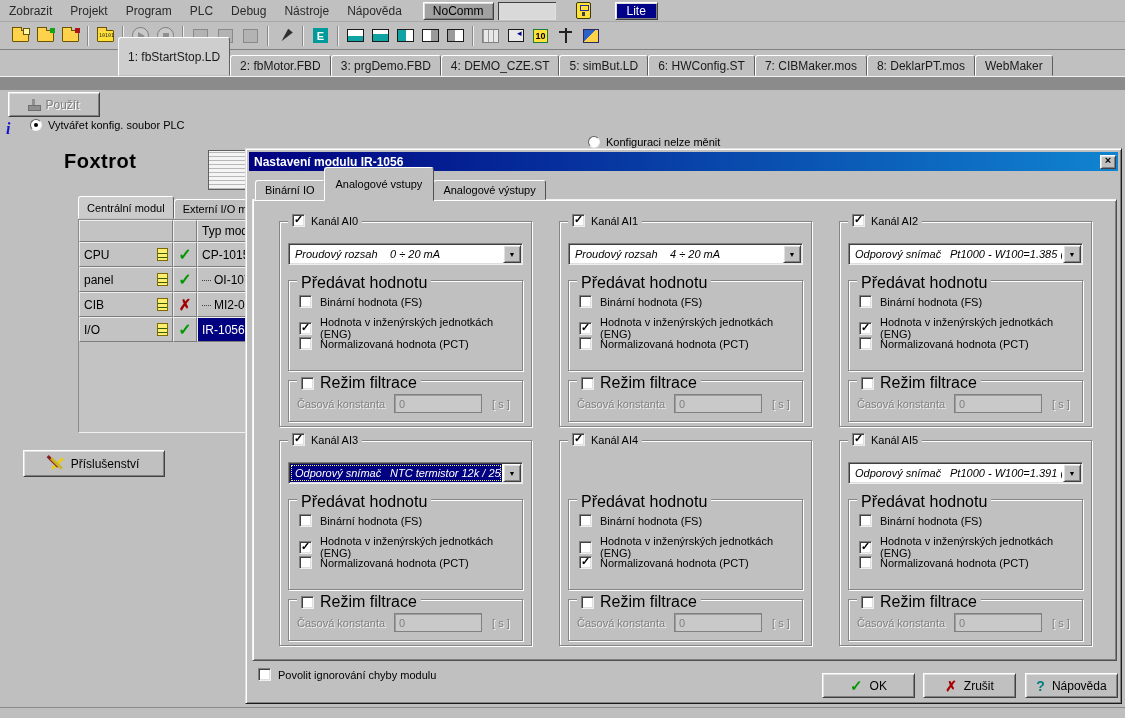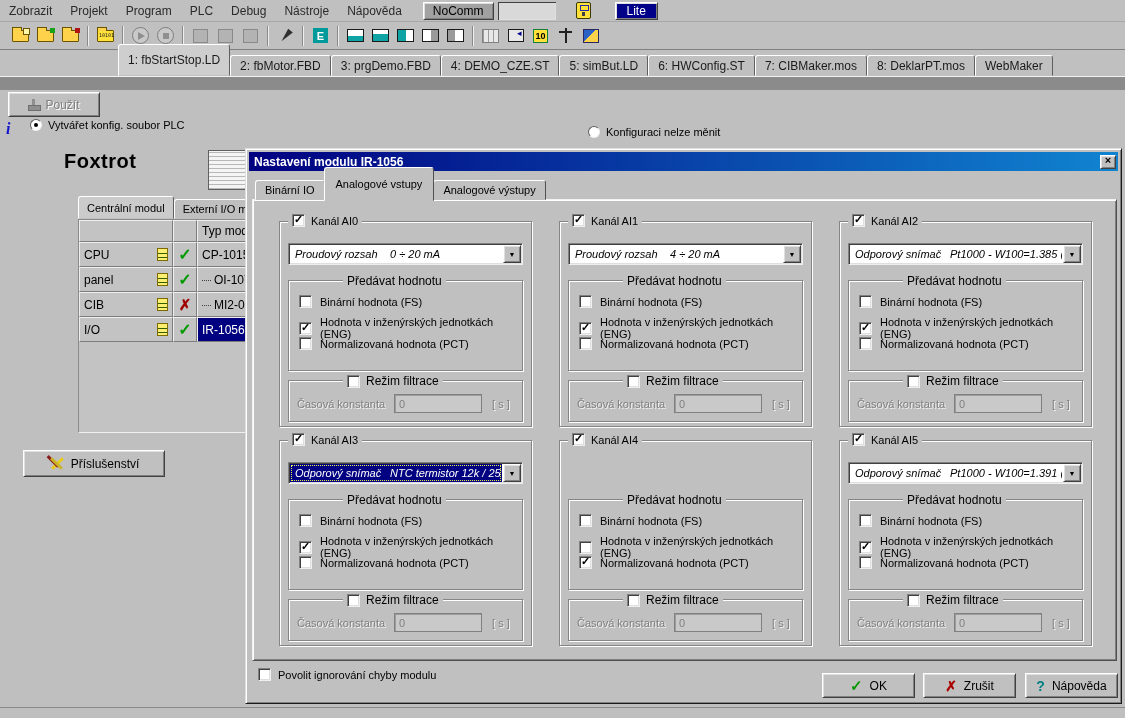--- a/index.html
+++ b/index.html
@@ -60,36 +60,36 @@
     font-weight:bold;font-size:9px;display:flex;align-items:center;justify-content:center;}
   .poleic{width:13px;height:15px;position:relative;}
   .poleic::before{content:"";position:absolute;left:6px;top:0;bottom:0;width:2px;background:#202020;}
   .poleic::after{content:"";position:absolute;left:0;right:0;top:3px;height:2px;background:#202020;}
   .wrenchic{width:16px;height:14px;background:linear-gradient(135deg,#2a62c8 0 45%,#ffd24c 45% 100%);border:1px solid #2a2a60;}
   
   #doctabs{position:absolute;left:0;top:50px;width:1125px;height:26px;background:#c0c0c0;
     display:flex;align-items:flex-end;padding-left:118px;}
   .dtab{height:21px;padding:0 9px;display:flex;align-items:center;font-size:12px;color:#1a1a1a;
     border:1px solid;border-color:#fff #606060 #c0c0c0 #fff;border-radius:3px 3px 0 0;background:#c0c0c0;position:relative;}
-  .dtab.active{height:32px;background:#cecece;z-index:2;font-weight:normal;}
+  .dtab.active{height:39px;background:#cecece;z-index:2;font-weight:normal;}
   #darkband{position:absolute;left:0;top:76px;width:1125px;height:14px;background:#8b8b8b;border-top:1px solid #f2f2f2;}
   
   #workspace{position:absolute;left:0;top:90px;width:1125px;height:628px;background:#bfbfbf;}
   #apply-btn{left:8px;top:2px;width:92px;height:25px;display:flex;align-items:center;justify-content:center;gap:6px;
     color:#7f7f7f;text-shadow:1px 1px 0 #fff;font-size:12px;}
   .stampic{width:11px;height:11px;position:relative;}
   .stampic::before{content:"";position:absolute;left:4px;top:0;width:3px;height:6px;background:#8f8f8f;}
   .stampic::after{content:"";position:absolute;left:0;top:6px;width:11px;height:4px;background:#8f8f8f;border:1px solid #6f6f6f;}
   #info-i{left:6px;top:30px;color:#1414cc;font-family:"Liberation Serif",serif;font-weight:bold;font-style:italic;font-size:16px;}
   .radio-row{display:flex;align-items:center;gap:6px;}
   .radio{width:12px;height:12px;border-radius:50%;background:#fff;border:1px solid;
     border-color:#606060 #efefef #efefef #606060;position:relative;flex:none;}
   .radio.on::after{content:"";position:absolute;left:3px;top:3px;width:4px;height:4px;border-radius:50%;background:#000;}
   #radio1{left:30px;top:29px;}
-  #radio2{left:588px;top:36px;justify-content:center;}
+  #radio2{left:588px;top:46px;justify-content:center;}
   #foxtrot{left:64px;top:60px;font-size:20px;font-weight:bold;letter-spacing:0.5px;}
   #module-thumb{left:208px;top:60px;width:40px;height:40px;background:#f4f4f4;border:1px solid #606060;
     background-image:repeating-linear-gradient(0deg,#b8b8b8 0 1px,transparent 1px 4px);}
   
   #modtabs{left:78px;top:106px;display:flex;align-items:flex-end;height:23px;}
   .mtab{height:20px;padding:0 8px;display:flex;align-items:center;font-size:11px;
     border:1px solid;border-color:#fff #606060 #bfbfbf #fff;border-radius:3px 3px 0 0;background:#bfbfbf;}
   .mtab.active{height:23px;background:#cbcbcb;z-index:2;}
   
   #tableframe{left:78px;top:129px;width:260px;height:214px;background:#c3c3c3;
@@ -142,21 +142,21 @@
   .combo-type{padding-left:5px;width:100px;flex:none;white-space:nowrap;}
   .combo-val{flex:1;white-space:nowrap;}
   .combo.hl .combo-textwrap{background:#000080;color:#fff;outline:1px dotted #f0f04a;outline-offset:-2px;}
   .combo-btn{flex:none;width:18px;height:18px;margin:1px;background:#c0c0c0;
     border:1px solid;border-color:#fff #404040 #404040 #fff;box-shadow:inset 1px 1px 0 #dfdfdf, inset -1px -1px 0 #808080;
     display:flex;align-items:center;justify-content:center;}
   .combo-btn .arr{font-size:7px;font-style:normal;line-height:1;color:#000;}
   .subgroup{position:absolute;left:8px;right:8px;}
   .valgroup{top:58px;height:91px;}
   .filtergroup{top:158px;height:42px;}
-  .sublegend{position:absolute;left:8px;top:-7px;background:#c0c0c0;padding:0 4px;font-size:12px;display:flex;align-items:center;gap:6px;margin-left:46px;}
+  .sublegend{position:absolute;left:8px;top:-7px;background:#c0c0c0;padding:0 4px;font-size:16px;display:flex;align-items:center;gap:6px;}
   .checkrow{position:absolute;left:10px;display:flex;align-items:center;gap:8px;}
   .checkrow .cb-label{font-size:11px;}
   .cr0{top:14px;} .cr1{top:35px;} .cr2{top:56px;}
   .filterrow{position:absolute;left:8px;top:13px;right:4px;display:flex;align-items:center;}
   .dim{color:#808080;text-shadow:1px 1px 0 #f2f2f2;}
   .time-input{width:88px;height:19px;margin-left:9px;background:#c9c9c9;border:1px solid #808080;
     box-shadow:inset 1px 1px 0 #9c9c9c;color:#808080;font-size:11px;padding:0 4px;
     font-family:"Liberation Sans",sans-serif;}
   .unit{margin-left:10px;}
   

